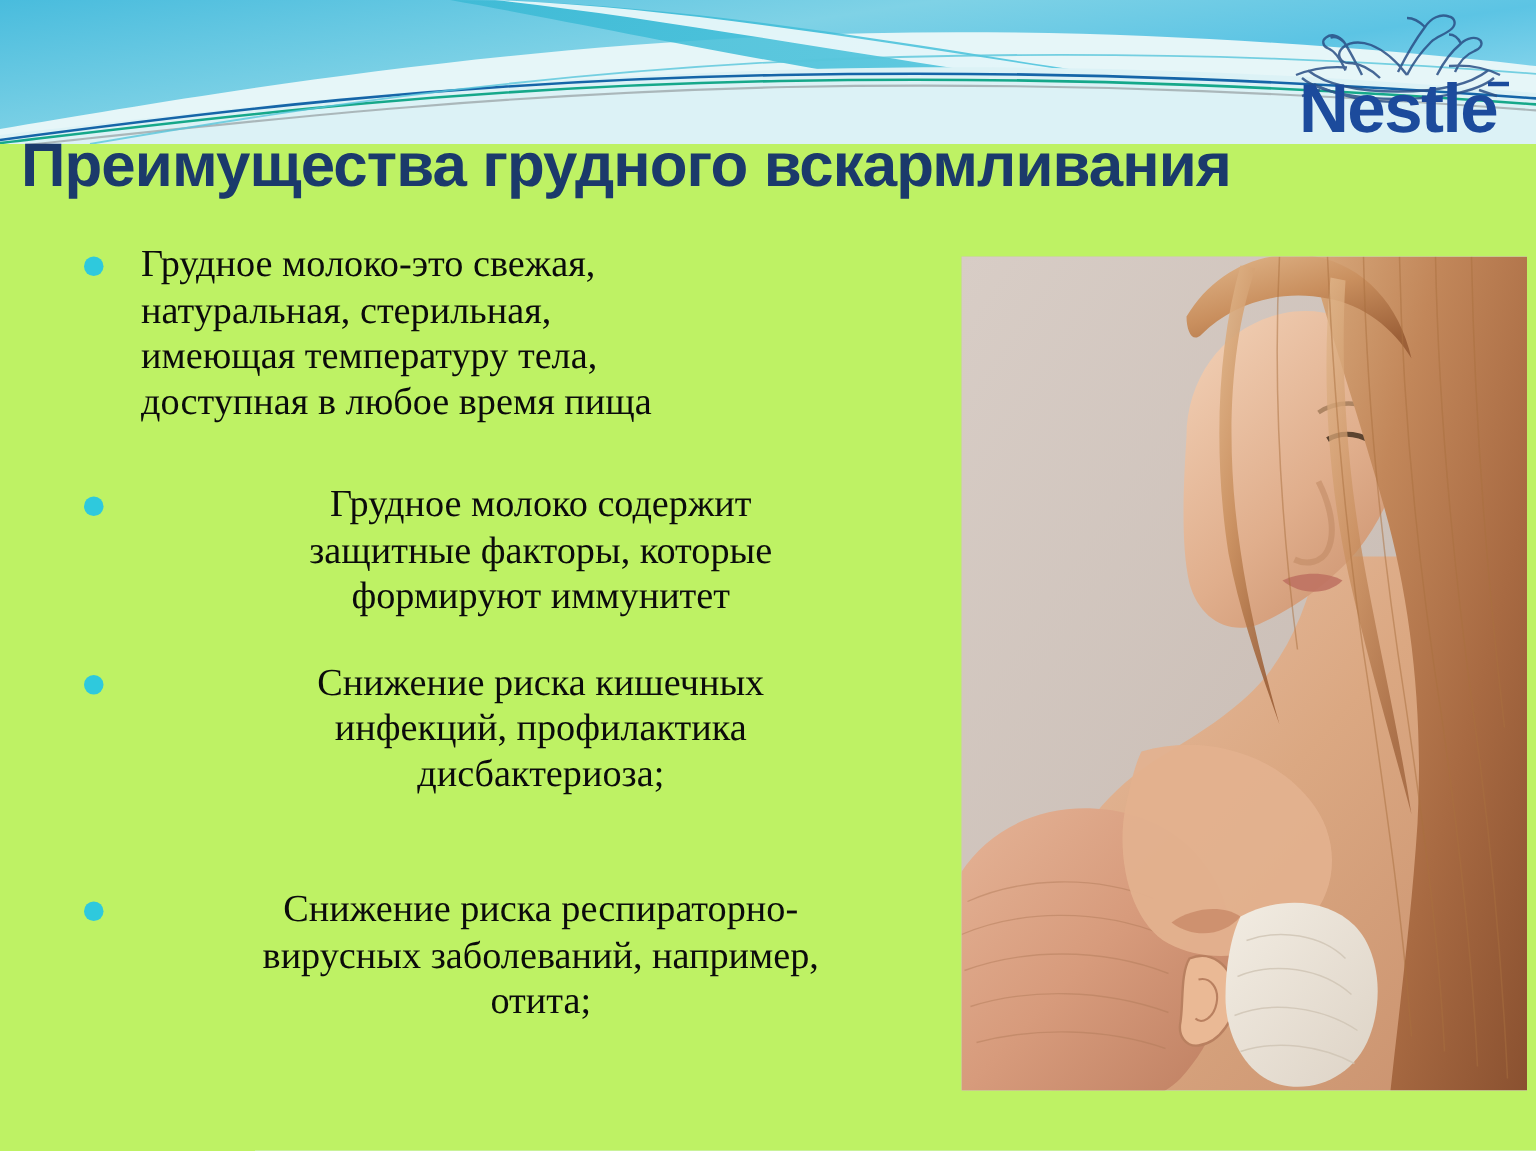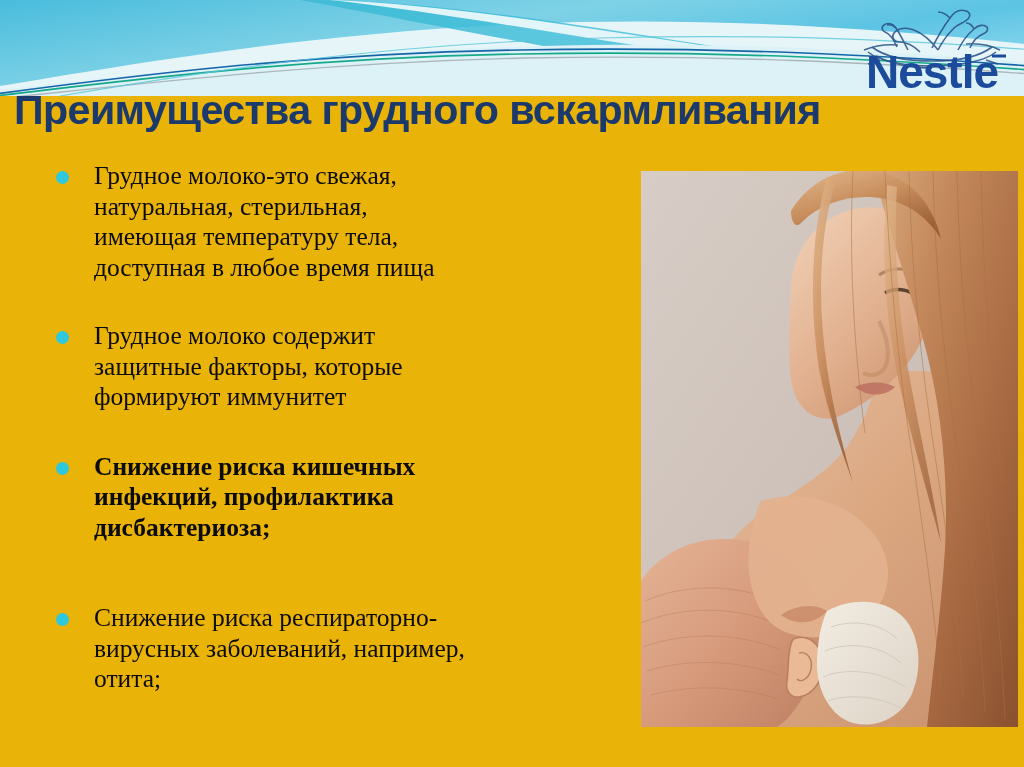--- a/index.html
+++ b/index.html
@@ -14,21 +14,21 @@
     font-family: "Liberation Serif", serif;
     position: relative;
   }
 
   
   .slide {
     position: absolute;
     inset: 0;
     width: 1024px;
     height: 767px;
-    background: #eab308;
+    background: #bef264;
     overflow: hidden;
   }
 
   
   .header-band {
     position: absolute;
     left: 0;
     top: 0;
     width: 1024px;
     height: 96px;
@@ -85,39 +85,40 @@
   .bullet-item {
     position: relative;
     padding-left: 42px;
     font-family: "Liberation Serif", serif;
     font-size: 25.5px;
     line-height: 30.5px;
     color: #0b0b0b;
   }
   .bullet-item + .bullet-item {
     margin-top: 28px;
+    text-align: center;
   }
   .bullet-dot {
     position: absolute;
     left: 4px;
     top: 10px;
     width: 13px;
     height: 13px;
     border-radius: 50%;
     background: #2ec9dd;
   }
   .bullet-text {
     display: block;
     white-space: pre-line;
   }
 
   
   .bullet-item.b1 { margin-top: 11px; }
   .bullet-item.b2 { margin-top: 38px; }
-  .bullet-item.b3 { margin-top: 39px; font-weight: bold; }
+  .bullet-item.b3 { margin-top: 27px; }
   .bullet-item.b4 { margin-top: 60px; }
 
   
   .photo-frame {
     position: absolute;
     left: 641px;
     top: 171px;
     width: 377px;
     height: 556px;
     overflow: hidden;

